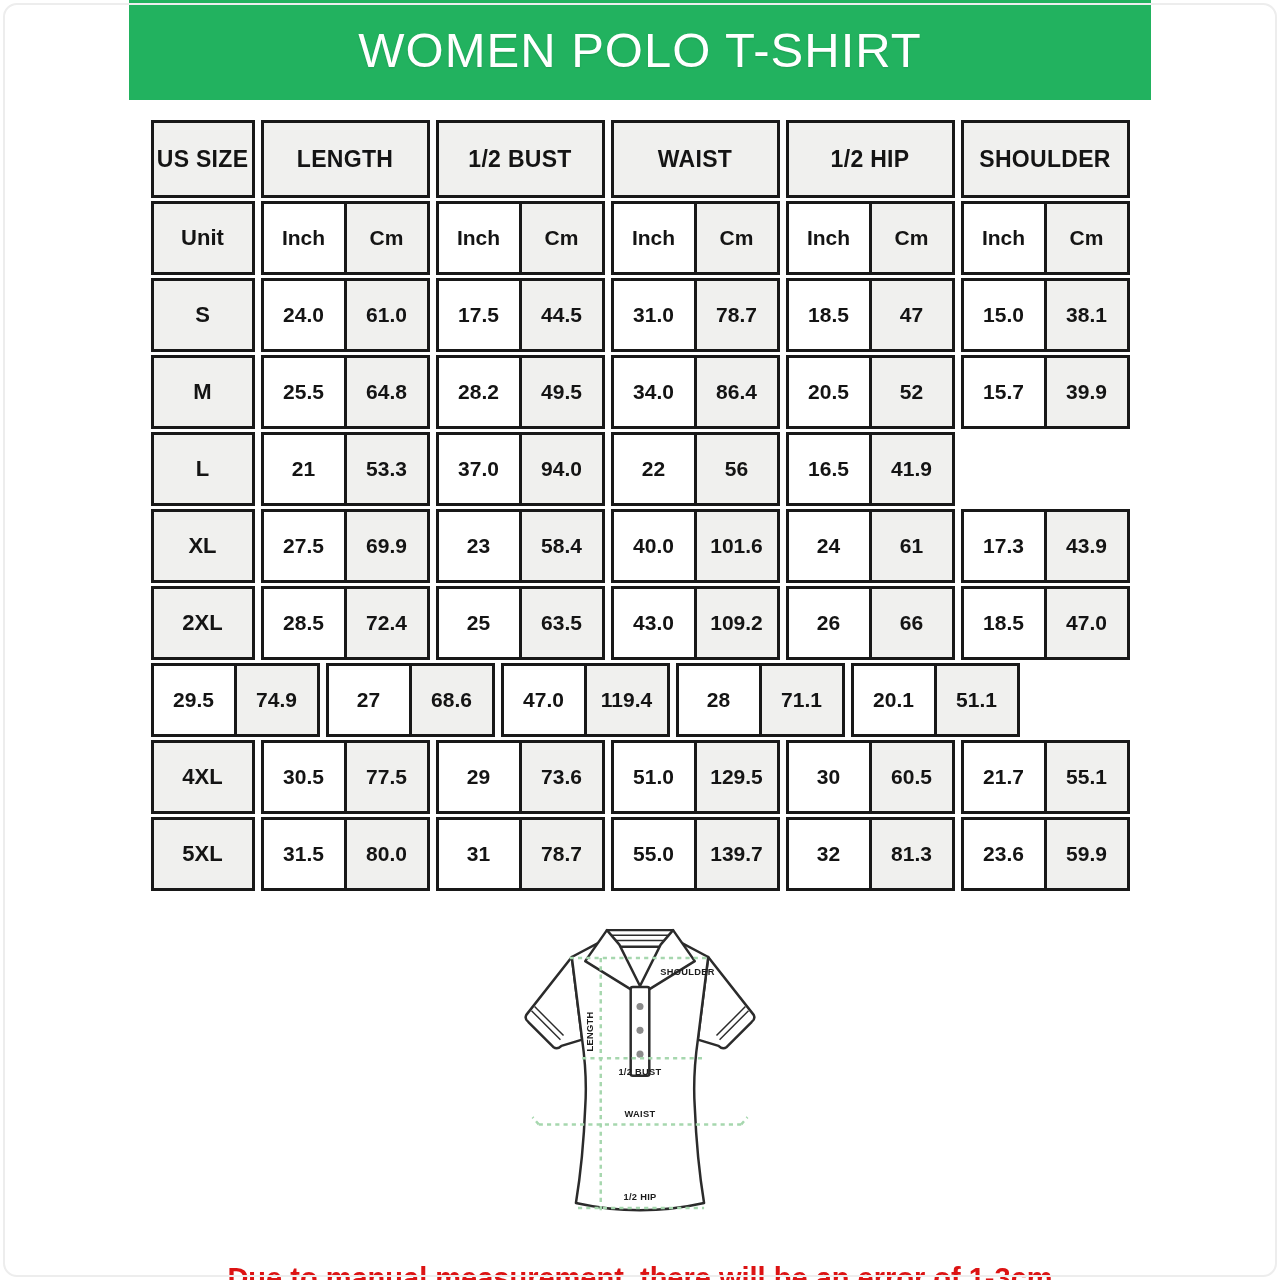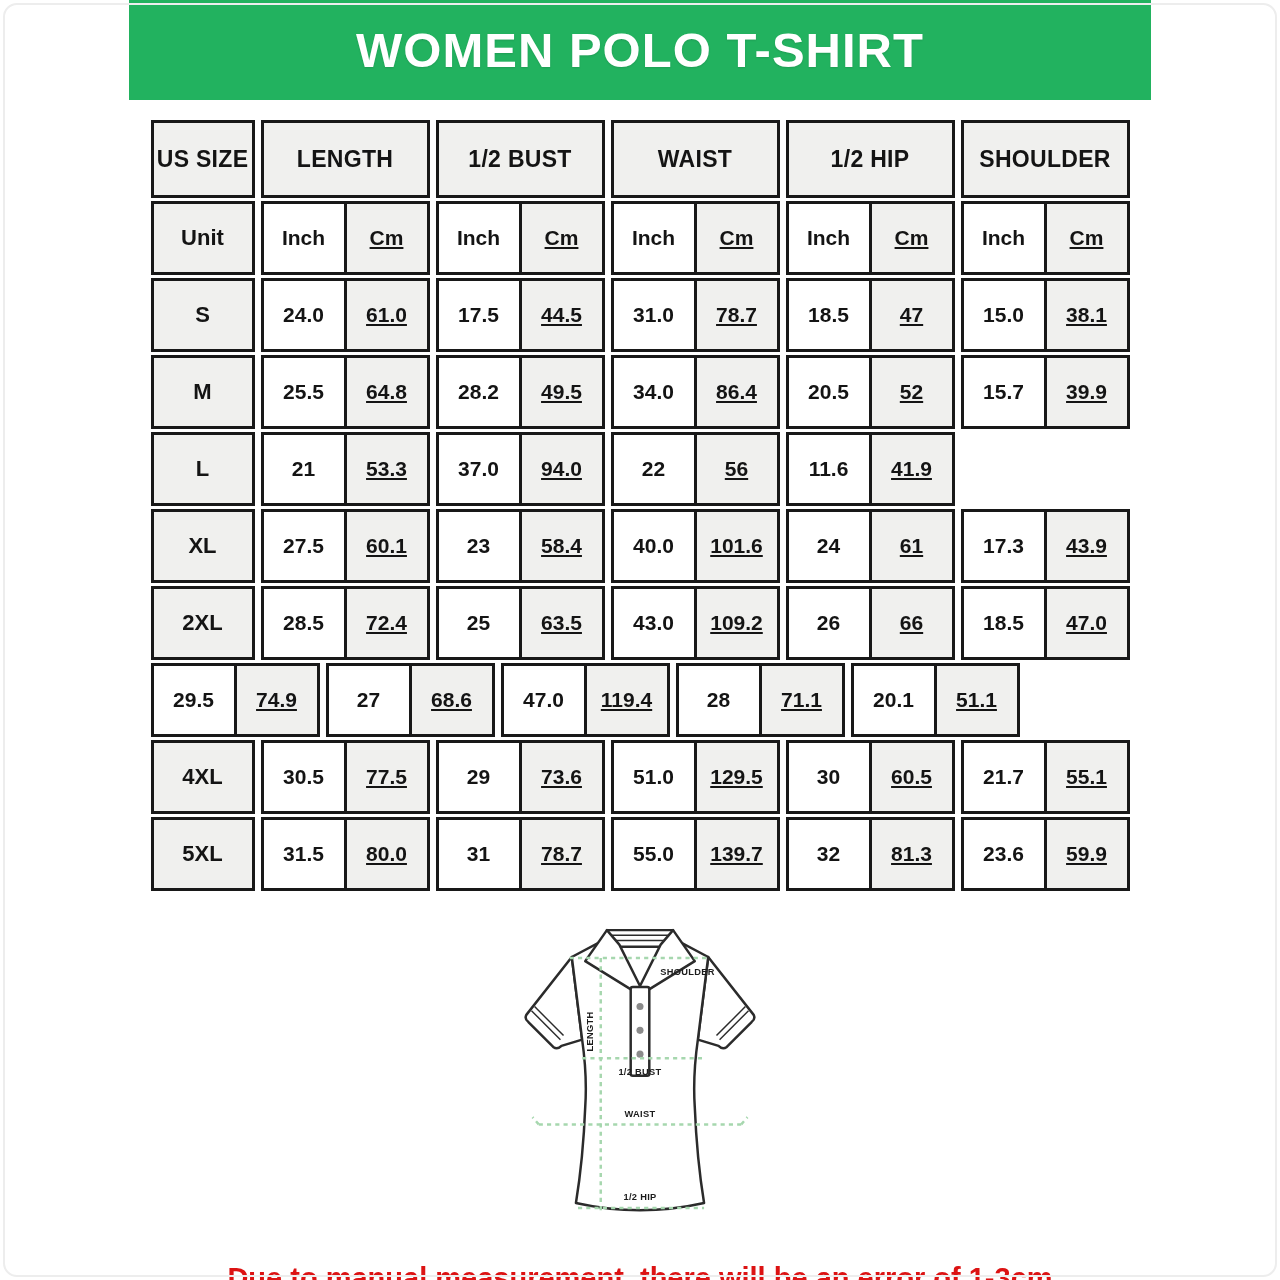--- a/index.html
+++ b/index.html
@@ -10,41 +10,41 @@
   .frame {
     position:absolute; inset:3px; border:2px solid #ededed; border-radius:14px;
     pointer-events:none;
   }
   
   .banner {
     width:1022px; height:100px; margin:0 auto; background:var(--green,#22b25f);
     display:flex; align-items:center; justify-content:center;
   }
   .banner h1 {
-    margin:0; color:#ffffff; font-size:49px; font-weight:bold; letter-spacing:1px;
+    margin:0; color:#ffffff; font-size:49px; font-weight:normal; letter-spacing:1px;
     text-shadow:0 1px 2px rgba(0,0,0,.12);
   }
   
   .table-wrap {
     width:979px; margin:20px auto 4px; display:flex; flex-direction:column; gap:3px;
   }
   .trow { display:flex; gap:6px; }
   .cell {
     box-sizing:border-box; border:3px solid #181818; background:#ffffff;
     display:flex; align-items:center; justify-content:center;
     font-weight:bold; color:#141414; height:74px; font-size:21px;
   }
   .gray { background:#f0f0ee; }
   .ghead { height:78px; font-size:23px; letter-spacing:.3px; }
   .g1 { width:104px; }
   .g2 { width:169px; }
   .c0 { width:104px; font-size:22px; }
   .cw { width:86px; }
   .pair { display:flex; }
-  .pair .cell + .cell { margin-left:-3px;text-decoration:underline; }
+  .pair .cell + .cell { margin-left:-3px; }
   
   .diagram { width:310px; margin:4px auto 0; }
   .shirt-stroke { fill:#ffffff; stroke:#2b2b2b; stroke-width:2.4; stroke-linejoin:round; }
   .thin { fill:none; stroke:#2b2b2b; stroke-width:1.4; }
   .dash {
     fill:none; stroke:var(--dash-green,#a6d7ae); stroke-width:2.4;
     stroke-dasharray:4 4;
   }
   .dlabel {
     font-family:"Liberation Sans", sans-serif; font-size:9px; font-weight:bold;
@@ -152,29 +152,29 @@
       </div>
       <div class="pair">
         <div class="cell cw">37.0</div>
         <div class="cell cw gray">94.0</div>
       </div>
       <div class="pair">
         <div class="cell cw">22</div>
         <div class="cell cw gray">56</div>
       </div>
       <div class="pair">
-        <div class="cell cw">11.6</div>
+        <div class="cell cw">16.5</div>
         <div class="cell cw gray">41.9</div>
       </div>
     </div>
     <div class="trow">
       <div class="cell c0 gray">XL</div>
       <div class="pair">
         <div class="cell cw">27.5</div>
-        <div class="cell cw gray">60.1</div>
+        <div class="cell cw gray">69.9</div>
       </div>
       <div class="pair">
         <div class="cell cw">23</div>
         <div class="cell cw gray">58.4</div>
       </div>
       <div class="pair">
         <div class="cell cw">40.0</div>
         <div class="cell cw gray">101.6</div>
       </div>
       <div class="pair">

